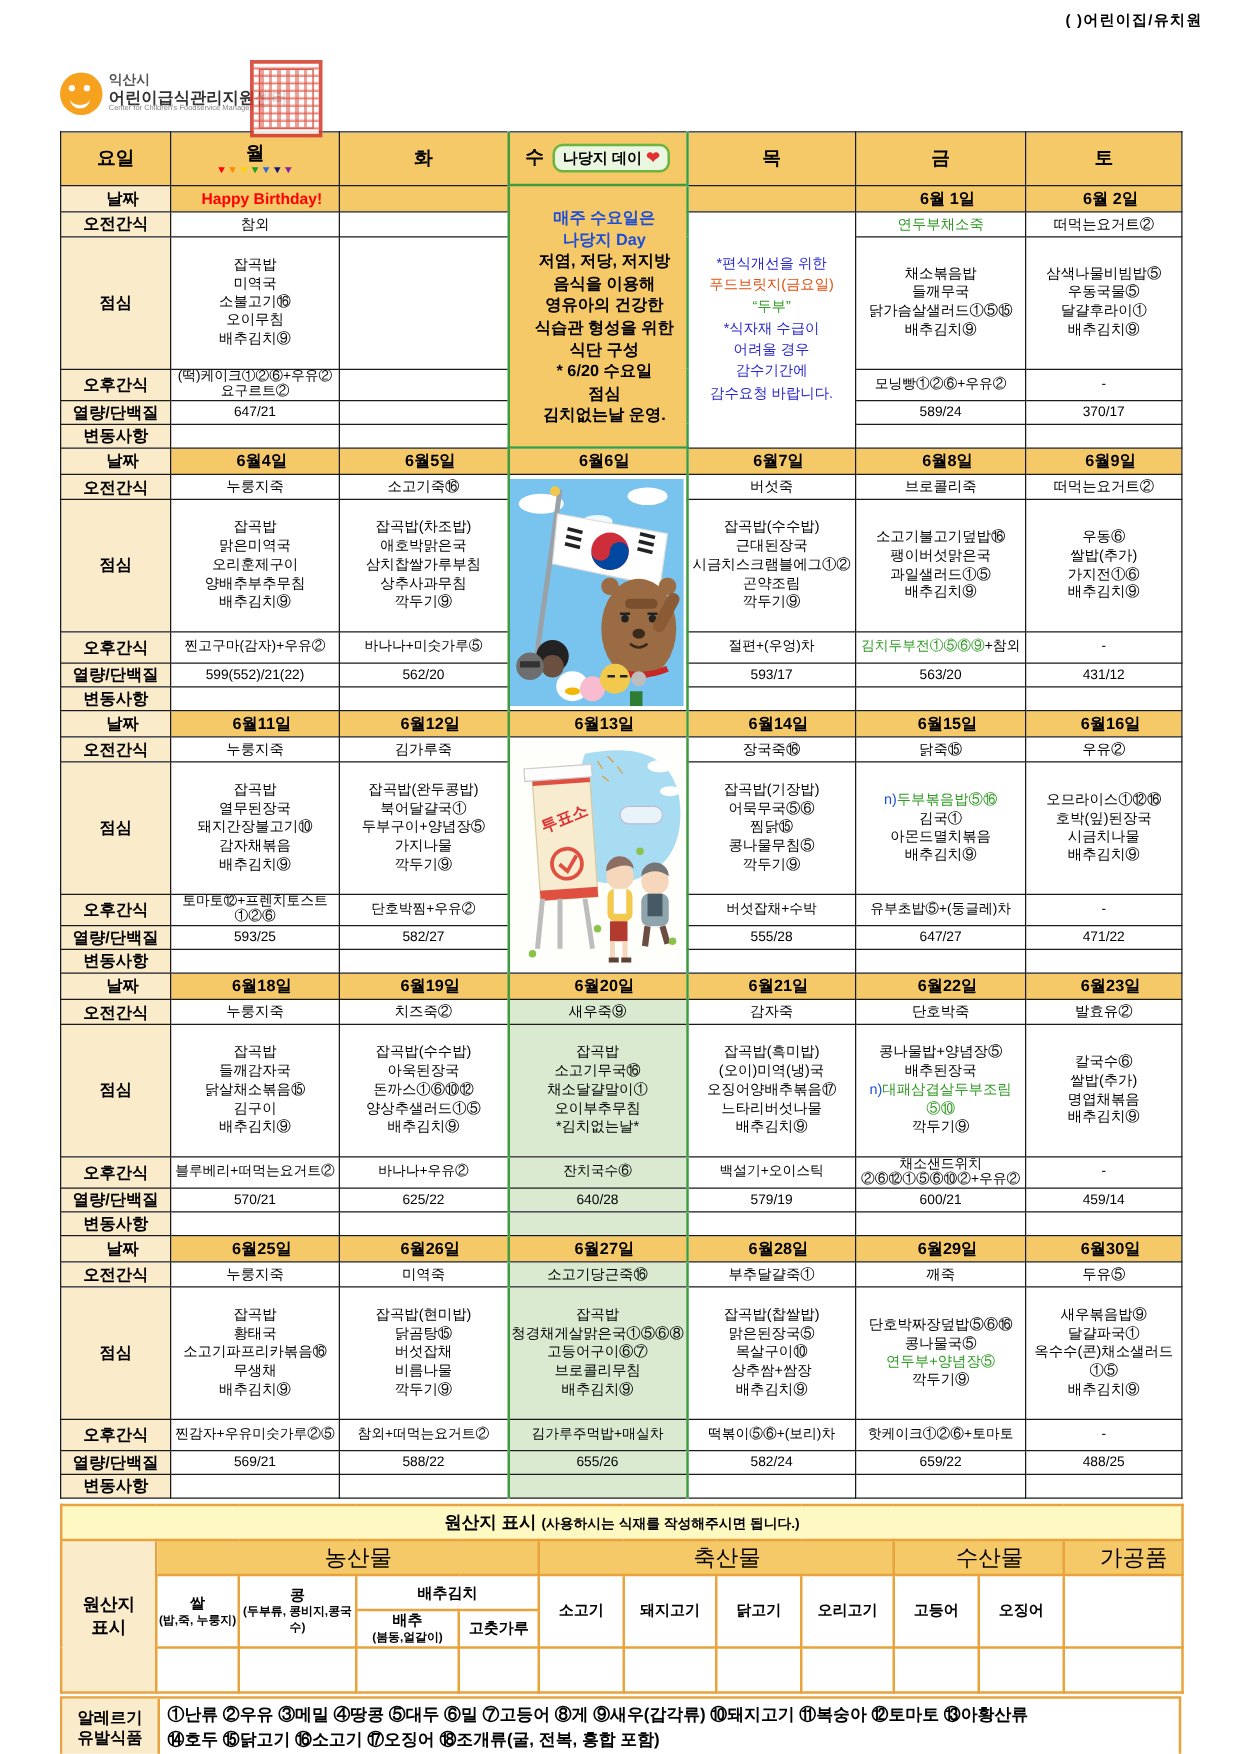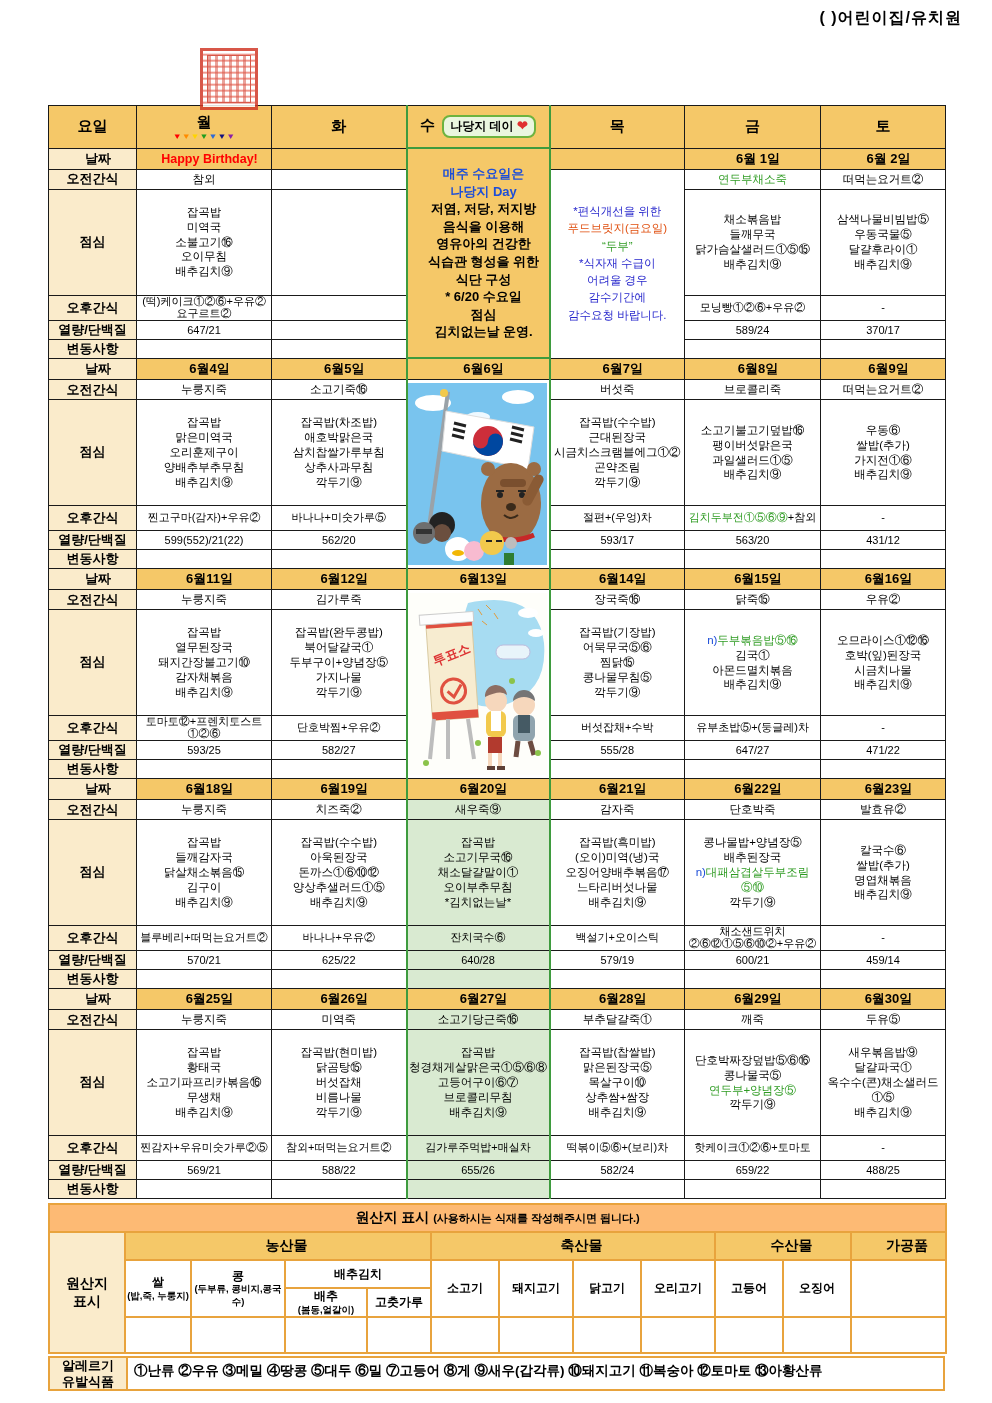--- a/index.html
+++ b/index.html
@@ -1,21 +1,21 @@
 <!DOCTYPE html>
 <html><head>
 <meta charset="utf-8">
 <style>
   html,body{margin:0;padding:0;background:#fff;}
   body{width:992px;height:1403px;font-family:"Liberation Sans",sans-serif;color:#000;position:relative;}
   .page{position:absolute;left:0;top:0;width:992px;height:1403px;}
 
   
   .top{position:relative;height:105px;}
-  .org-line{position:absolute;right:30px;top:8px;font-size:16px;font-weight:bold;letter-spacing:1px;}
+  .org-line{position:absolute;right:30px;top:8px;font-size:12px;font-weight:bold;letter-spacing:1px;}
   .logo{position:absolute;left:48px;top:58px;display:flex;align-items:center;gap:5px;}
   .logo-face{width:34px;height:34px;border-radius:50%;background:#F6A21E;position:relative;flex:0 0 auto;}
   .logo-face:before{content:"";position:absolute;left:7px;top:10px;width:5px;height:5px;border-radius:50%;background:#fff;box-shadow:12px 0 0 #fff;}
   .logo-face:after{content:"";position:absolute;left:8px;top:19px;width:16px;height:7px;border-bottom:3px solid #fff;border-radius:0 0 10px 10px;}
   .logo-text{line-height:1.05;}
   .logo-text .l1{font-size:11px;font-weight:bold;color:#555;}
   .logo-text .l2{font-size:13px;font-weight:bold;color:#333;}
   .logo-text .l3{font-size:6px;color:#888;}
   .stamp{position:absolute;left:200px;top:48px;width:52px;height:56px;border:3px solid #D23A2A;background:repeating-linear-gradient(0deg,#fff,#fff 3px,#E8604F 4px,#fff 6px),#fff;opacity:.85;}
   .stamp:before{content:"";position:absolute;inset:4px;border:1px solid #D23A2A;background:
@@ -50,39 +50,47 @@
   .img-cell svg{display:block;}
   .c-red{color:#1d4ed8;}
   .c-red2{color:#E05010;}
   .c-green{color:#2E9B22;}
   .c-blue{color:#2626CC;}
   .mi{white-space:normal;}
 
   
   .origin{border-collapse:collapse;table-layout:fixed;width:897px;margin:4px 0 0 48px;}
   .origin td{border:2px solid #E8A33D;text-align:center;vertical-align:middle;font-size:12px;overflow:hidden;}
-  .origin .o-title{height:24px;font-weight:bold;font-size:14px;background:#fdba74;}
+  .origin .o-title{height:24px;font-weight:bold;font-size:14px;background:#fef9c3;}
   .origin .o-title small{font-size:11px;font-weight:bold;}
-  .origin .grp{background:#F5C868;font-weight:bold;font-size:14px;height:24px;padding-left:18px;}
+  .origin .grp{background:#F5C868;font-weight:normal;font-size:18px;height:24px;padding-left:18px;}
   .origin .o-lbl{background:#FAEBCB;font-weight:bold;font-size:14px;line-height:1.25;}
   .origin .sub{font-weight:bold;font-size:12px;height:24px;line-height:1.05;}
   .origin .sub small{font-size:9.5px;font-weight:bold;}
   .origin .empty-row td{height:32px;}
 
   
   .allergy{display:flex;width:893px;margin:2px 0 0 48px;border:2px solid #E8A33D;}
   .al-lbl{width:76px;background:#FAEBCB;border-right:2px solid #E8A33D;display:flex;align-items:center;justify-content:center;text-align:center;font-weight:bold;font-size:13px;line-height:1.2;}
   .al-txt{flex:1;padding:3px 6px;font-weight:bold;font-size:13.5px;line-height:1.5;}
 </style>
 </head>
 <body>
 <div class="page">
 
   <div class="top">
     <div class="org-line">(                              )어린이집/유치원</div>
+    <div class="logo">
+      <div class="logo-face"></div>
+      <div class="logo-text">
+        <div class="l1">익산시</div>
+        <div class="l2">어린이급식관리지원센터</div>
+        <div class="l3">Center for Children's Foodservice Management</div>
+      </div>
+    </div>
     <div class="stamp"></div>
   </div>
 
   <table class="cal">
     <colgroup>
       <col style="width:88px">
         <col style="width:135px">
         <col style="width:135px">
       <col style="width:143px">
         <col style="width:135px">
@@ -774,16 +782,17 @@
     </tr>
   </tbody>
     </table>
 
   <div class="allergy">
     <div class="al-lbl">
       <div><span>알레르기</span><br><span>유발식품</span></div>
     </div>
     <div class="al-txt">
       <div>①난류 ②우유 ③메밀 ④땅콩 ⑤대두 ⑥밀 ⑦고등어 ⑧게 ⑨새우(갑각류) ⑩돼지고기 ⑪복숭아 ⑫토마토 ⑬아황산류</div>
+      <div>⑭호두 ⑮닭고기 ⑯소고기 ⑰오징어 ⑱조개류(굴, 전복, 홍합 포함)</div>
     </div>
   </div>
 
 </div>
 
 </body></html>

